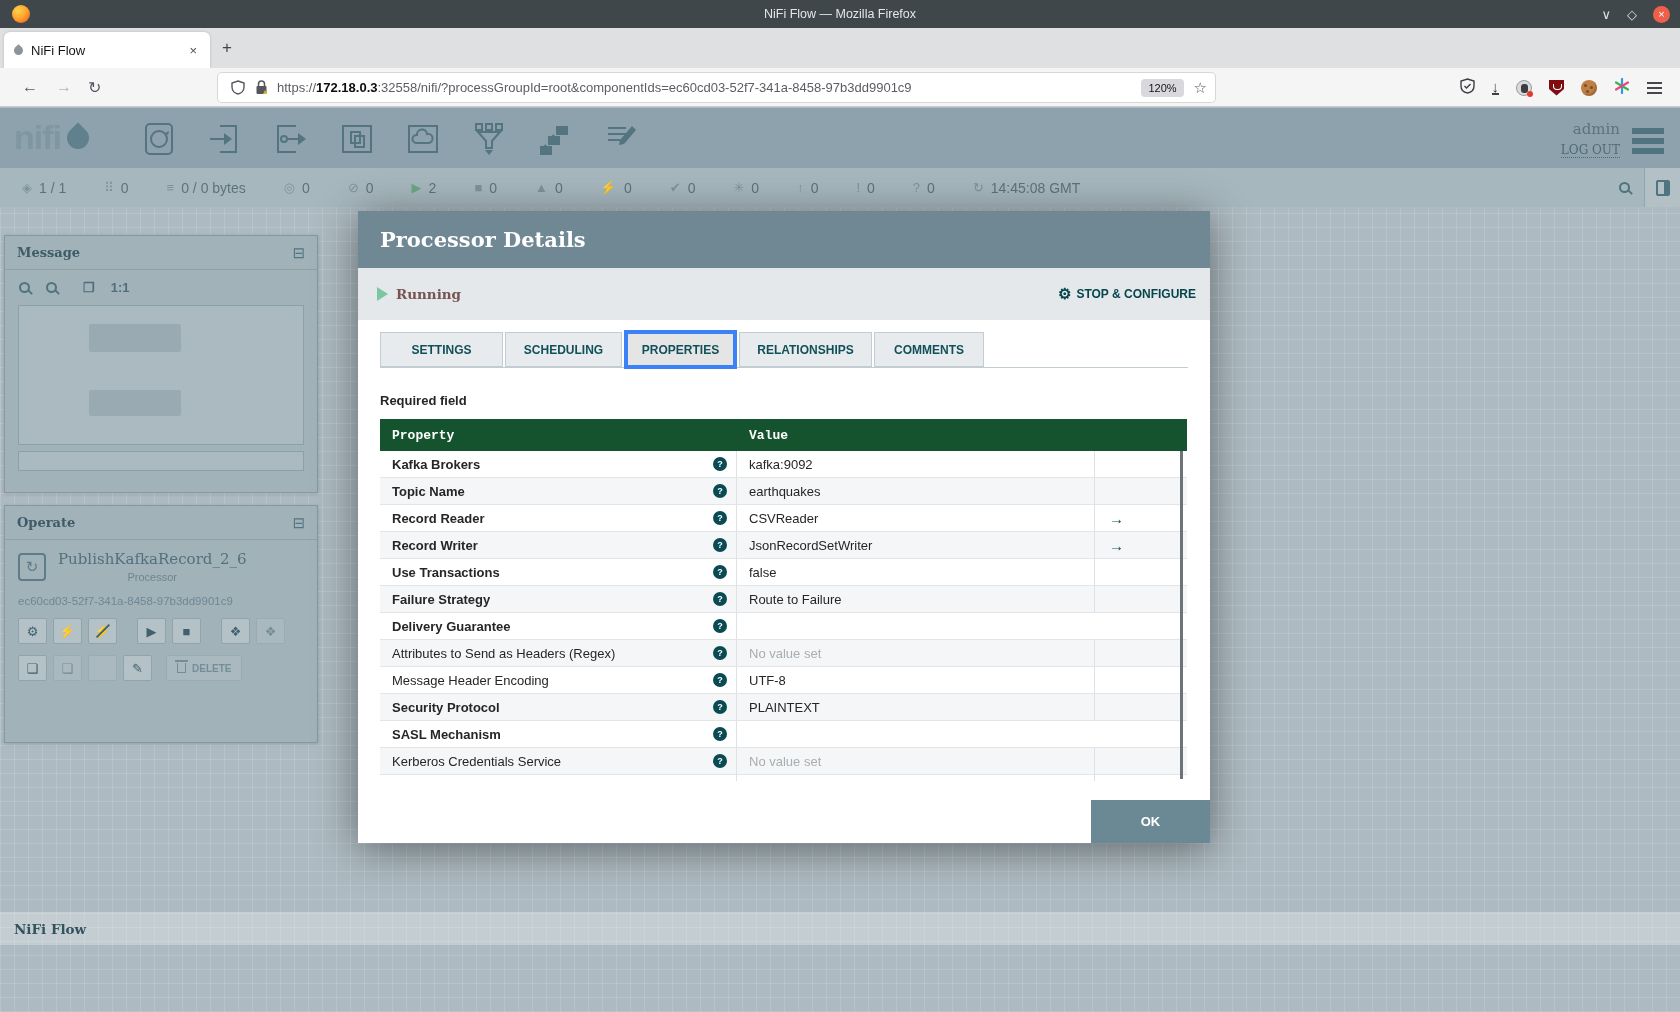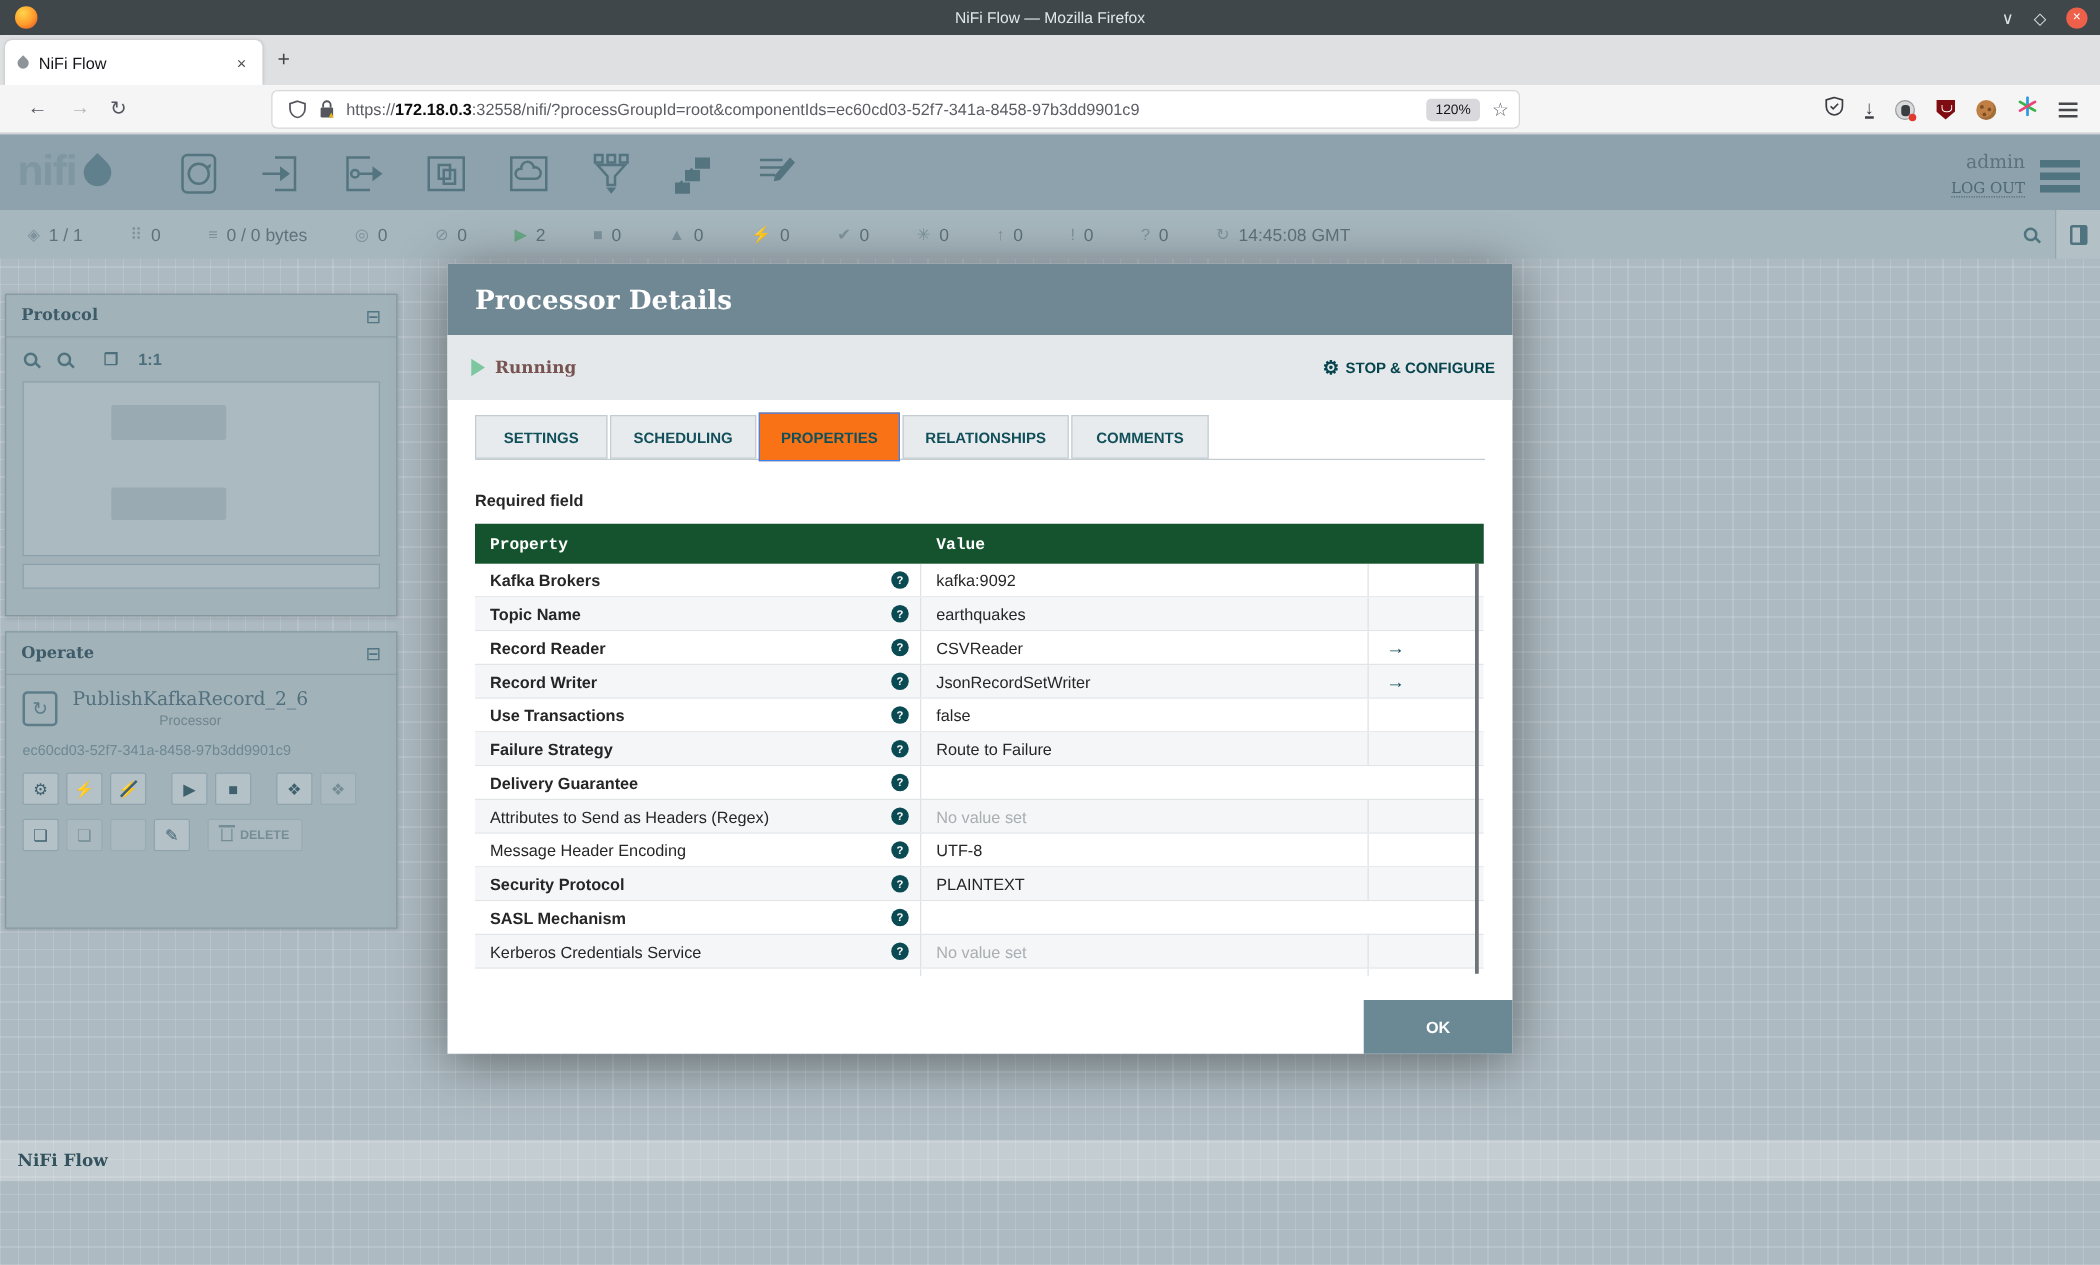--- a/index.html
+++ b/index.html
@@ -120,21 +120,21 @@
               font-size:21px; line-height:57px; padding-left:22px; }
   .m-status { height:52px; background:#e4e8ea; display:flex; align-items:center; padding:0 14px 0 19px; }
   .play-tri { width:0; height:0; border-left:11px solid #7dc7a0; border-top:7px solid transparent; border-bottom:7px solid transparent; }
   .run-label { font-family:"DejaVu Serif", serif; font-weight:bold; font-size:13.5px; color:#775351; margin-left:8px; flex:1; }
   .m-action { display:flex; align-items:center; gap:5px; color:#06454d; font-size:12px; font-weight:bold; }
   .m-action .gear { font-size:15px; }
   .m-body { position:relative; padding:0 22px; height:523px; }
   .tabs { display:flex; margin-top:11px; height:37px; border-bottom:1px solid #c3ccd1; align-items:flex-end; }
   .tabx { height:35px; background:#e7ebed; border:1px solid #c3ccd1; margin-right:2px; font-size:12px; font-weight:bold;
           color:#11505a; display:flex; align-items:center; justify-content:center; }
-  .tabx.active { background:#f97316; border:1px solid #3b82f6; height:39px; margin-bottom:-2px; z-index:2; position:relative; }
+  .tabx.active { background:#e5e5e5; border:4px solid #3b82f6; height:39px; margin-bottom:-2px; z-index:2; position:relative; }
   .req-note { margin-top:25px; font-size:13px; font-weight:bold; color:#262626; }
   .ptable { margin-top:11px; width:807px; font-size:13px; }
   .pt-head { height:32px; background:#14532d; color:#fff; font-weight:bold; display:flex; align-items:center;font-family:Liberation Mono, monospace; }
   .pt-head .c1 { width:357px; padding-left:12px; }
   .pt-head .c2 { width:358px; padding-left:12px; }
   .pt-rows { height:330px; overflow:hidden; position:relative; }
   .pr { height:27px; display:flex; align-items:center; border-bottom:1px solid #e1e5e8; background:#fff; color:#262626; }
   .pr.alt { background:#f4f6f7; }
   .pc { width:357px; height:100%; display:flex; align-items:center; padding:0 9px 0 12px; border-right:1px solid #dde2e5; }
   .pn { flex:1; white-space:nowrap; overflow:hidden; }
@@ -364,21 +364,21 @@
       <span class="panel-toggle">
           <span></span>
         </span>
     </div>
   </div>
 
   <div class="canvas">
 
     <div class="side-panel" style="top:28px; height:258px;">
       <div class="sp-head">
-        <span class="sp-title">Protocol</span>
+        <span class="sp-title">Message</span>
         <span class="collapse">⊟</span>
       </div>
       <div class="nav-tools">
         <span class="mag"></span>
         <span class="mag"></span>
         <span style="margin-left:10px">❒</span>
         <span>1:1</span>
       </div>
       <div class="birdseye">
         <span class="be-block" style="left:70px; top:18px; width:92px; height:28px;"></span>
@@ -435,21 +435,21 @@
     <div class="m-status">
       <span class="play-tri"></span>
       <span class="run-label">Running</span>
       <span class="m-action">
         <span class="gear">⚙</span>
         <span>STOP &amp; CONFIGURE</span>
       </span>
     </div>
     <div class="m-body">
       <div class="tabs">
-        <span class="tabx" style="width:106px">SETTINGS</span>
+        <span class="tabx" style="width:123px">SETTINGS</span>
         <span class="tabx" style="width:117px">SCHEDULING</span>
         <span class="tabx active" style="width:113px">PROPERTIES</span>
         <span class="tabx" style="width:133px">RELATIONSHIPS</span>
         <span class="tabx" style="width:110px">COMMENTS</span>
       </div>
       <div class="req-note">Required field</div>
 
       <div class="ptable">
         <div class="pt-head">
           <span class="c1">Property</span>

